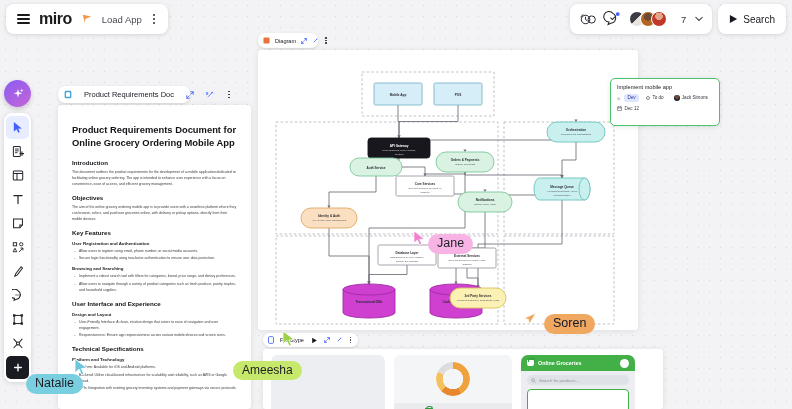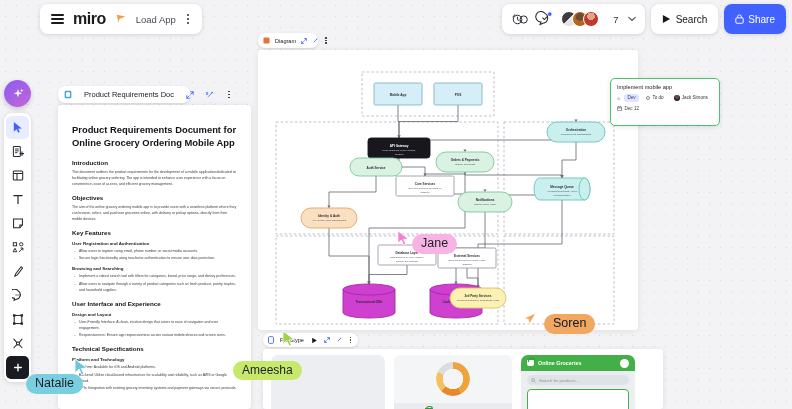--- a/index.html
+++ b/index.html
@@ -16,21 +16,21 @@
     background-image: radial-gradient(#d6d6dc 0.8px, transparent 0.9px);
     background-size: 11px 11px;
   }
 
   
   .topbar-left {
     position: absolute; left: 6px; top: 4px; height: 30px;
     background: #fff; border-radius: 8px;
     box-shadow: 0 1px 4px rgba(0,0,0,.13);
     display: flex; align-items: center; gap: 9px;
-    padding: 0 11px; z-index: 40; margin-left: 34px;
+    padding: 0 11px; z-index: 40;
   }
   .hamburger { display:flex; flex-direction:column; gap:2.5px; cursor:pointer; }
   .hamburger i { display:block; width:13px; height:1.6px; background:#1a1a1a; border-radius:1px; }
   .miro-logo { font-size: 16px; font-weight: 700; color:#1a1a1a; letter-spacing:-.5px; }
   .flag-icon { width: 12px; height: 12px; }
   .board-name { font-size: 9.5px; color:#4a4a55; }
   .kebab { display:flex; flex-direction:column; gap:1.7px; align-items:center; cursor:pointer; padding:0 2px;}
   .kebab i { width:2.4px;height:2.4px;border-radius:50%;background:#2b2b33;display:block;}
 
   .topbar-right {
@@ -166,21 +166,21 @@
   .basket{width:7px;height:6px;background:#2e9c3f;border-radius:0 0 2px 2px;position:relative;}
   .basket:before{content:"";position:absolute;left:1px;top:-2.2px;width:5px;height:3px;border:1.1px solid #2e9c3f;border-bottom:none;border-radius:3px 3px 0 0;}
 
   
   .cursor-wrap{position:absolute;z-index:60;}
   .cur-label{
     border-radius:10px;padding:2px 9px;font-size:12.5px;font-weight:400;
     white-space:nowrap; line-height:1.25;
   }
   .cur-arrow{position:absolute;}
-  #cur-jane{left:412px;top:234px;}
+  #cur-jane{left:428px;top:234px;}
   #cur-jane .cur-label{background:#f7b3e4;color:#1f1f26;}
   #cur-ameesha{left:233px;top:316px;}
   #cur-ameesha .cur-label{background:#c6e86b;color:#1f1f26;font-size:12px;margin-top:45px;}
   #cur-soren{left:544px;top:314px;}
   #cur-soren .cur-label{background:#f0a860;color:#0f172a;}
   #cur-natalie{left:26px;top:374px;}
   #cur-natalie .cur-label{background:#79cfe0;color:#1f1f26;}
 </style>
 </head>
 <body>
@@ -226,27 +226,20 @@
     <div class="av-count">7</div>
     <svg width="8" height="6" viewBox="0 0 10 7">
       <path d="M1 1.5 5 5.4 9 1.5" fill="none" stroke="#4d4d58" stroke-width="1.4" stroke-linecap="round"></path>
     </svg>
   </div>
   <div class="present-btn">
     <svg width="9" height="10" viewBox="0 0 10 11">
       <path d="M1 1 L9 5.5 L1 10Z" fill="#18181f"></path>
     </svg>
     <span>Search</span>
-  </div>
-  <div class="share-btn">
-    <svg width="9" height="10" viewBox="0 0 11 12">
-      <rect x="1" y="4.6" width="9" height="6.6" rx="1.2" fill="none" stroke="#fff" stroke-width="1.2"></rect>
-      <path d="M3.2 4.6V3.3a2.3 2.3 0 0 1 4.6 0v1.3" fill="none" stroke="#fff" stroke-width="1.2"></path>
-    </svg>
-    <span>Share</span>
   </div>
 </div>
 
 <div class="ai-orb">
   <svg width="14" height="14" viewBox="0 0 16 16">
     <path d="M8 2.2 L9.1 6 L12.9 7.1 L9.1 8.2 L8 12 L6.9 8.2 L3.1 7.1 L6.9 6 Z" fill="#fff"></path>
     <path d="M12.3 2.1 L12.8 3.5 L14.2 4 L12.8 4.5 L12.3 5.9 L11.8 4.5 L10.4 4 L11.8 3.5 Z" fill="#fff"></path>
   </svg>
 </div>
 

